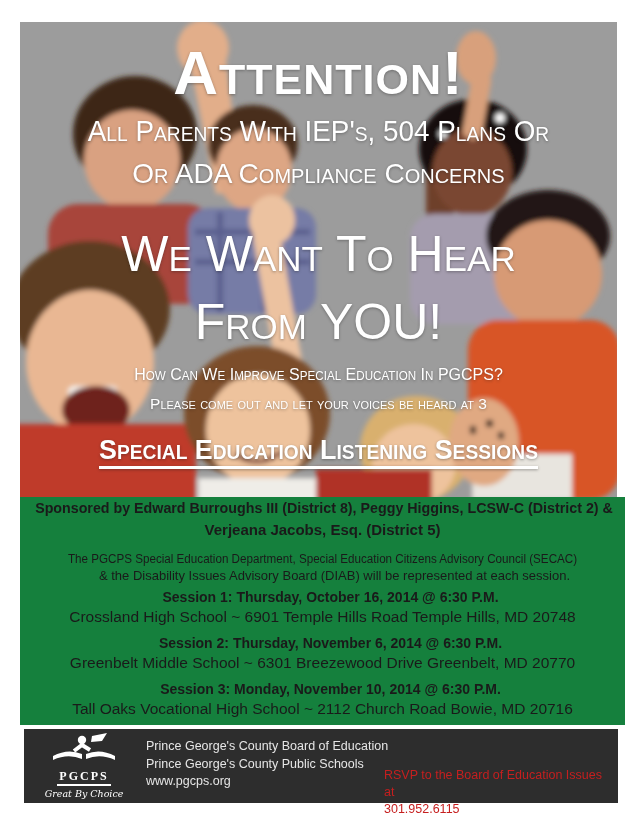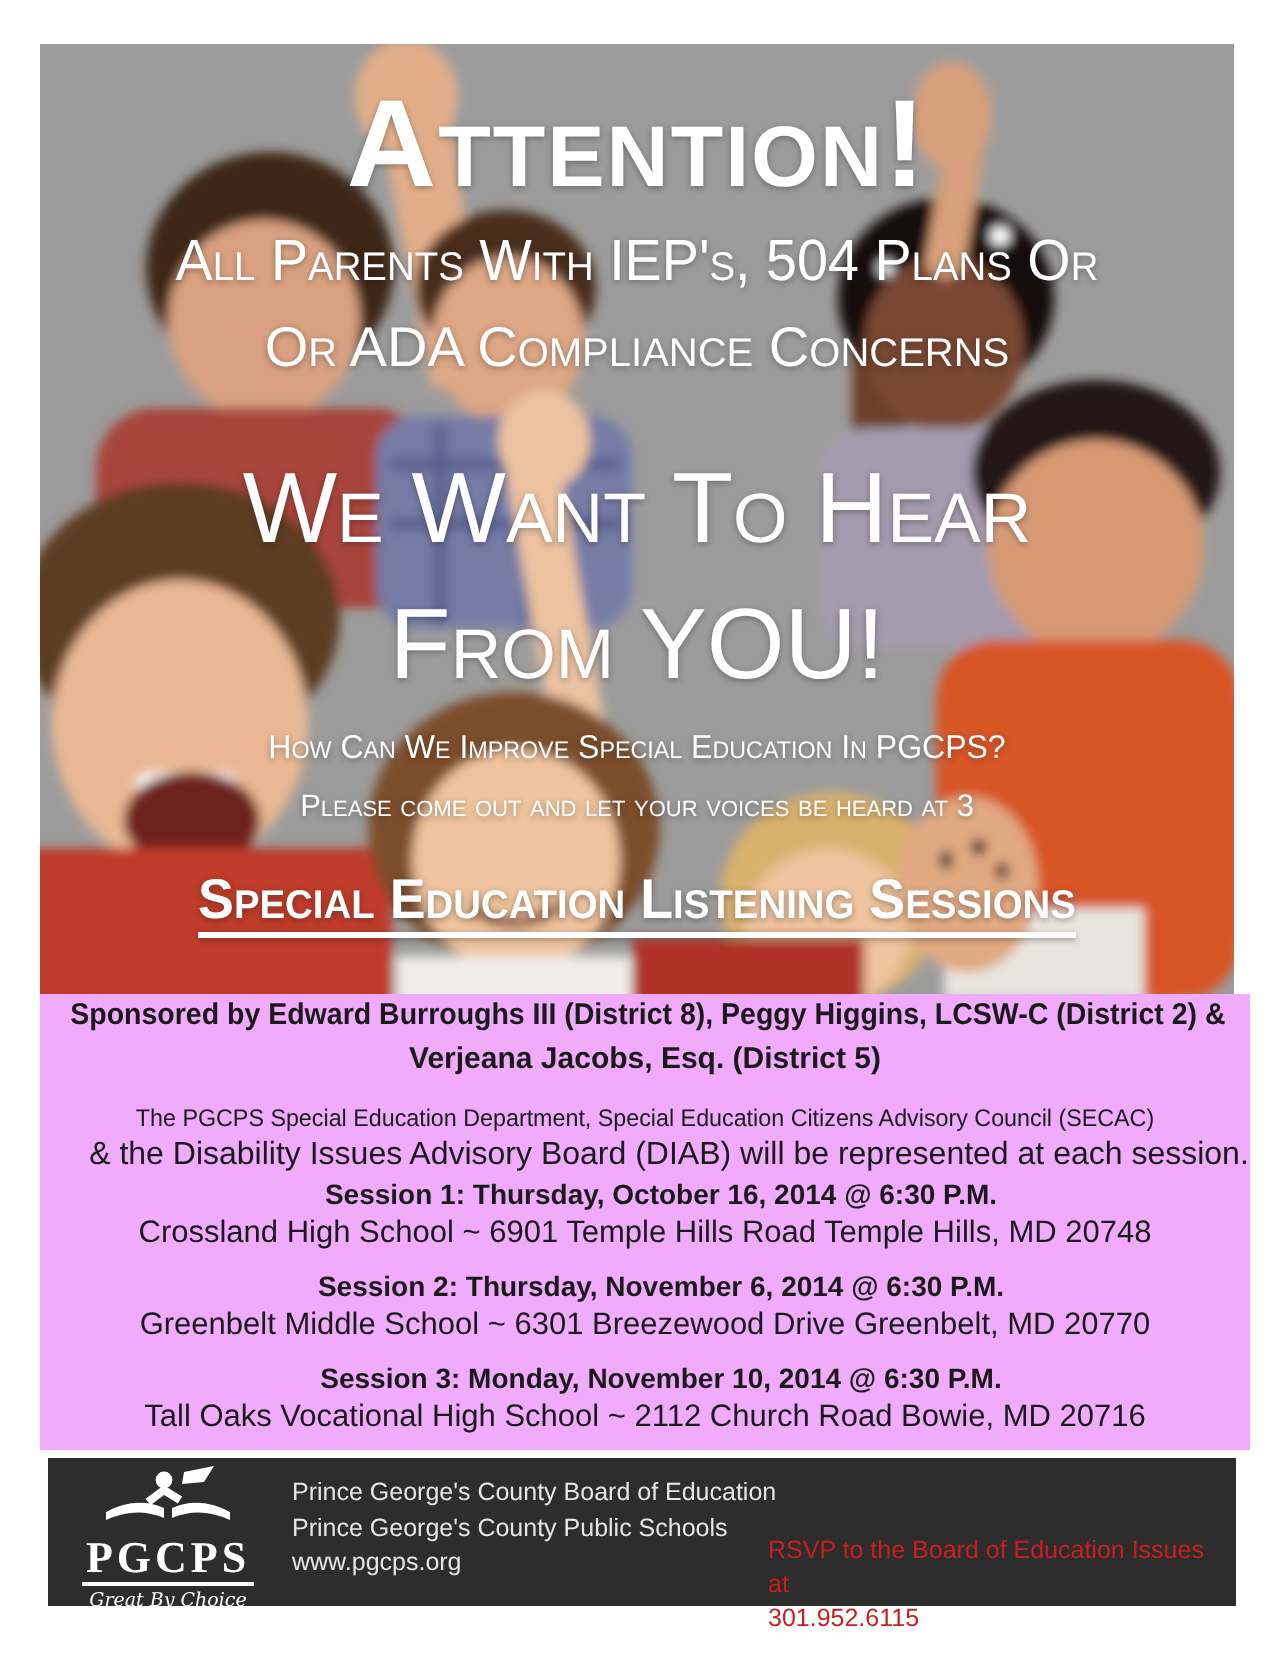--- a/index.html
+++ b/index.html
@@ -23,38 +23,38 @@
   .sub2     { top:137px; font-size:28px; }
   .hear1    { top:205px; font-size:50px; }
   .hear2    { top:273px; font-size:50px; }
   .question { top:344px; font-size:16.5px; transform:scaleX(.97); }
   .invite   { top:374px; font-size:15.5px; }
   .heading  { top:413px; font-size:28px; font-weight:700; transform:scaleX(.96); }
   .heading span { text-decoration:underline; text-decoration-thickness:3px; text-underline-offset:7px; }
 
   
   .panel { position:absolute; left:20px; top:497px; width:605px; height:228px;
-           background:#f0abfc; color:#1a1a1a; text-align:center; }
+           background:#15803d; color:#1a1a1a; text-align:center; }
   .p { position:absolute; left:0; right:0; white-space:nowrap; line-height:1.25; }
   .sponsor1 { top:2px;   font-size:15px; font-weight:700; transform:scaleX(.95); }
   .sponsor2 { top:24px;  font-size:15px; font-weight:700; }
   .note1    { top:55px;  font-size:12px; transform:scaleX(.97); }
-  .note2    { top:71px;  font-size:16px;padding-left:24px; }
+  .note2    { top:71px;  font-size:13px;padding-left:24px; }
   .st1 { top:92px;  } .sl1 { top:110px; }
   .st2 { top:138px; } .sl2 { top:156px; }
   .st3 { top:184px; } .sl3 { top:202px; }
   .stitle { font-size:14px; font-weight:700;margin-left:16px; }
   .sloc   { font-size:15.5px; }
 
   
   .footer { position:absolute; left:24px; top:729px; width:594px; height:74px;
             background:#2d2d2d; color:#e6e6e6; }
   .logo { position:absolute; left:12px; top:3px; width:96px; text-align:center; color:#fff; }
   .logo-acronym { display:inline-block; font-family:"Liberation Serif", serif;
-            font-weight:700; font-size:22px; letter-spacing:2px; line-height:1.05;
+            font-weight:700; font-size:12px; letter-spacing:2px; line-height:1.05;
             border-bottom:2px solid #fff; padding:0 2px 1px; }
   .logo-tagline { font-family:"DejaVu Serif", serif; font-style:italic;
             font-size:9.5px; margin-top:2px; white-space:nowrap; }
   .org { position:absolute; left:122px; top:9px; font-size:12.5px; line-height:17.5px;
          text-align:left; }
   .rsvp { position:absolute; left:360px; top:38px; width:230px; text-align:left;
           font-size:12.5px; line-height:1.35; color:#c61f1f; }
 </style>
 </head>
 <body>

